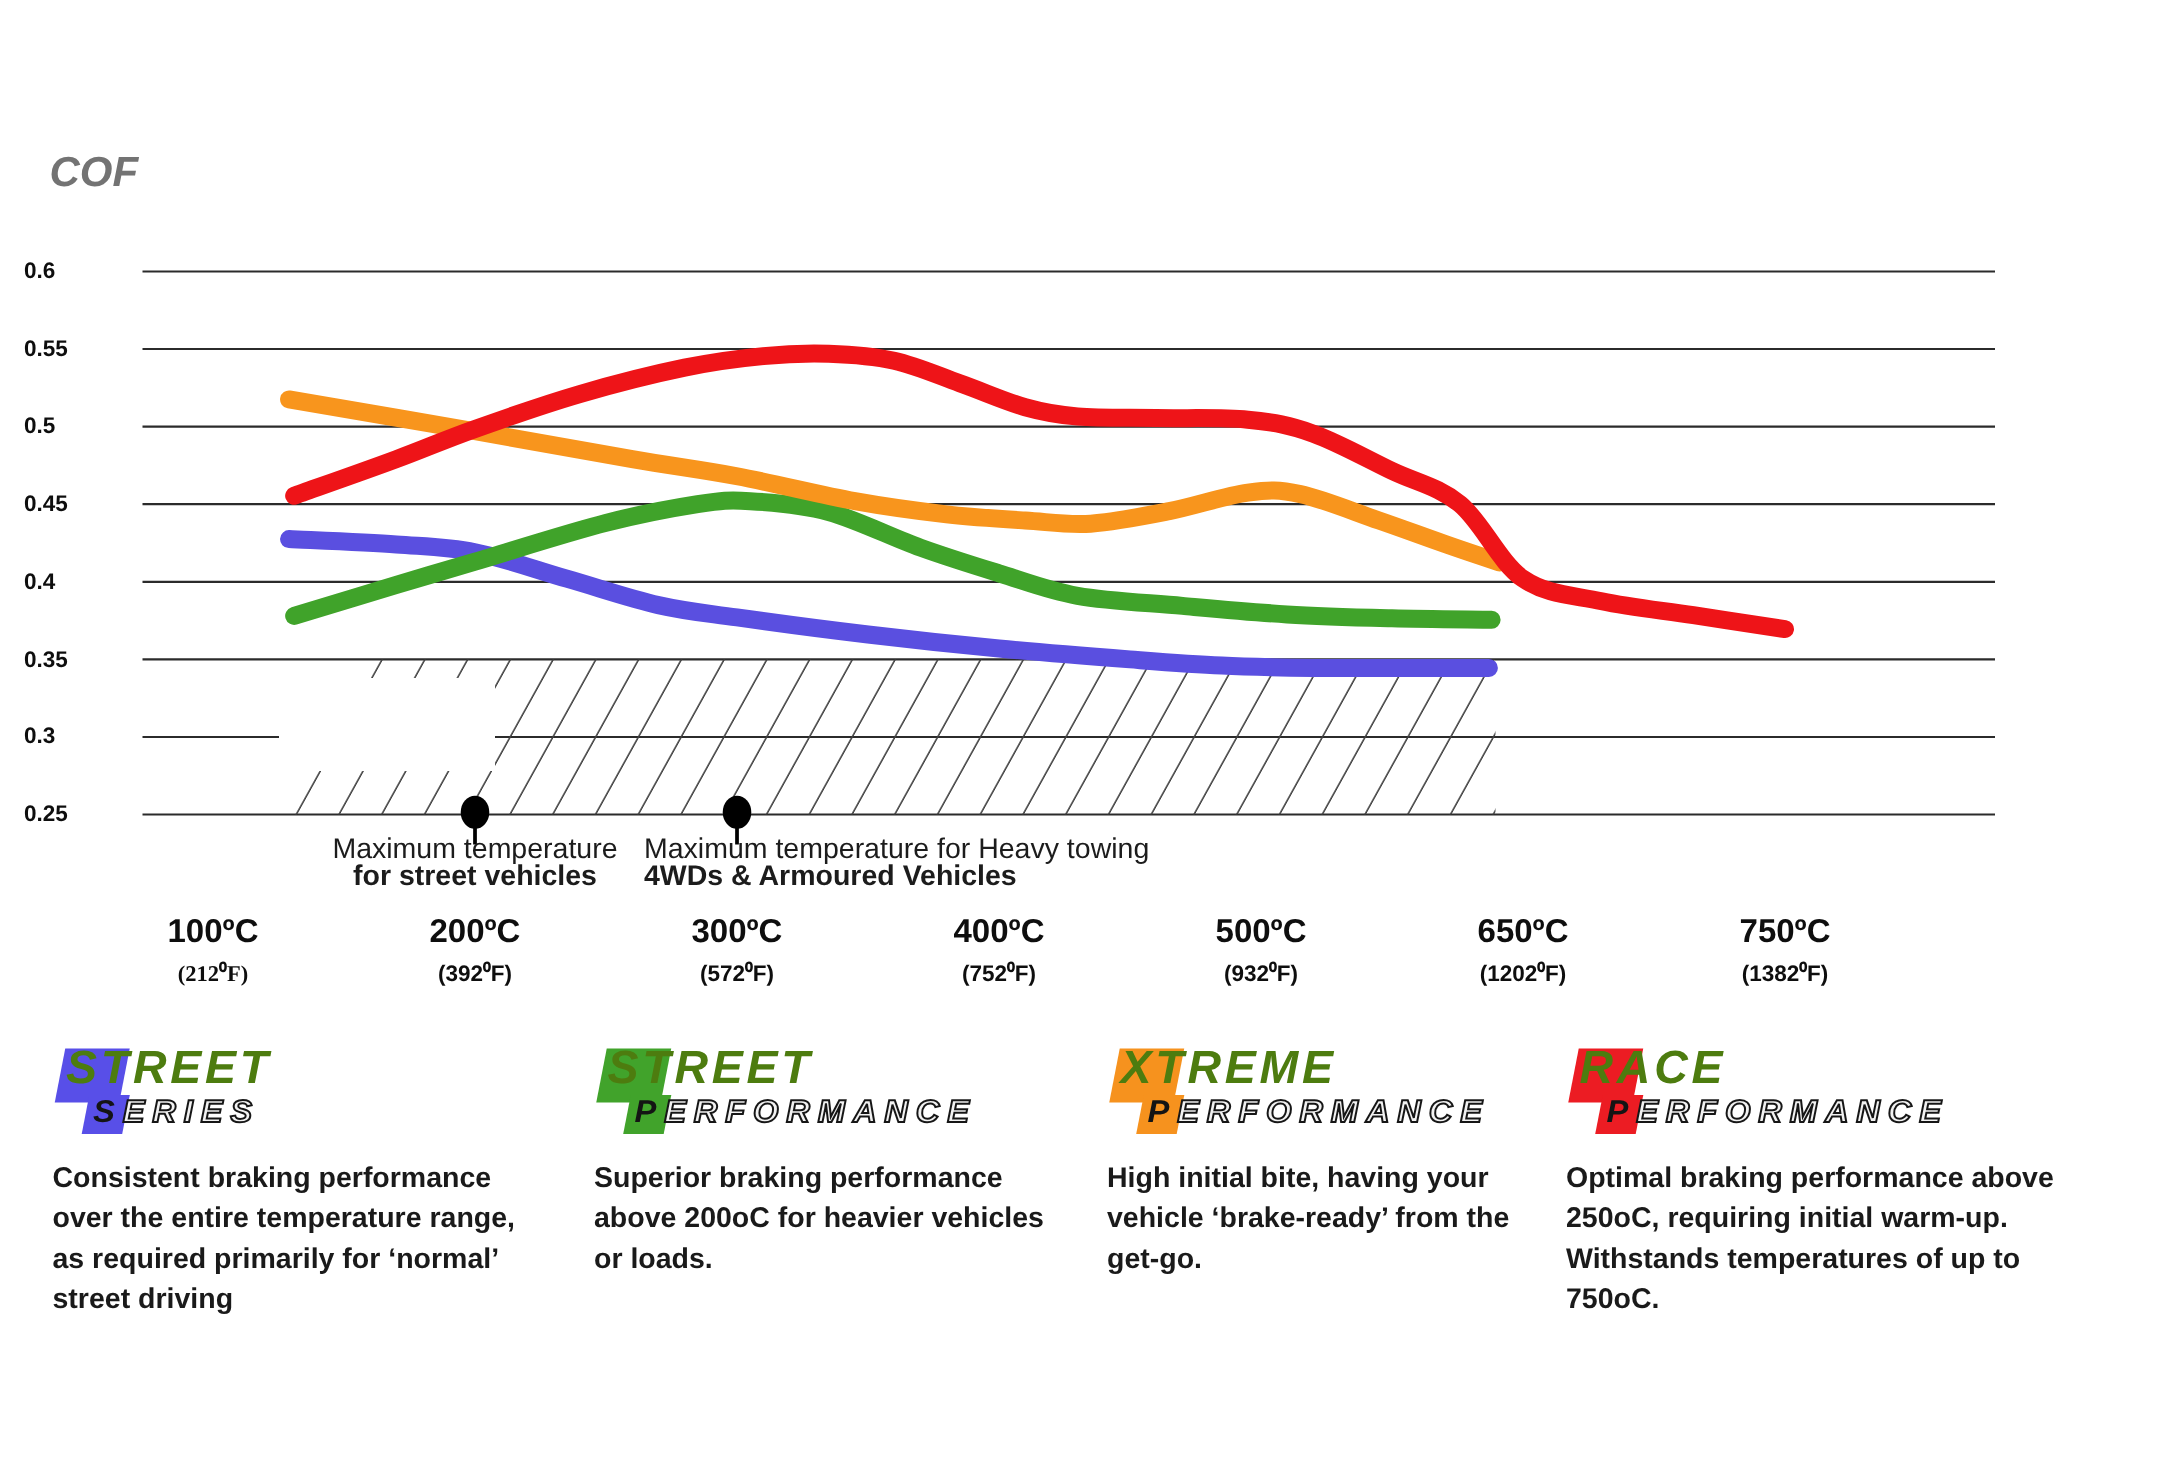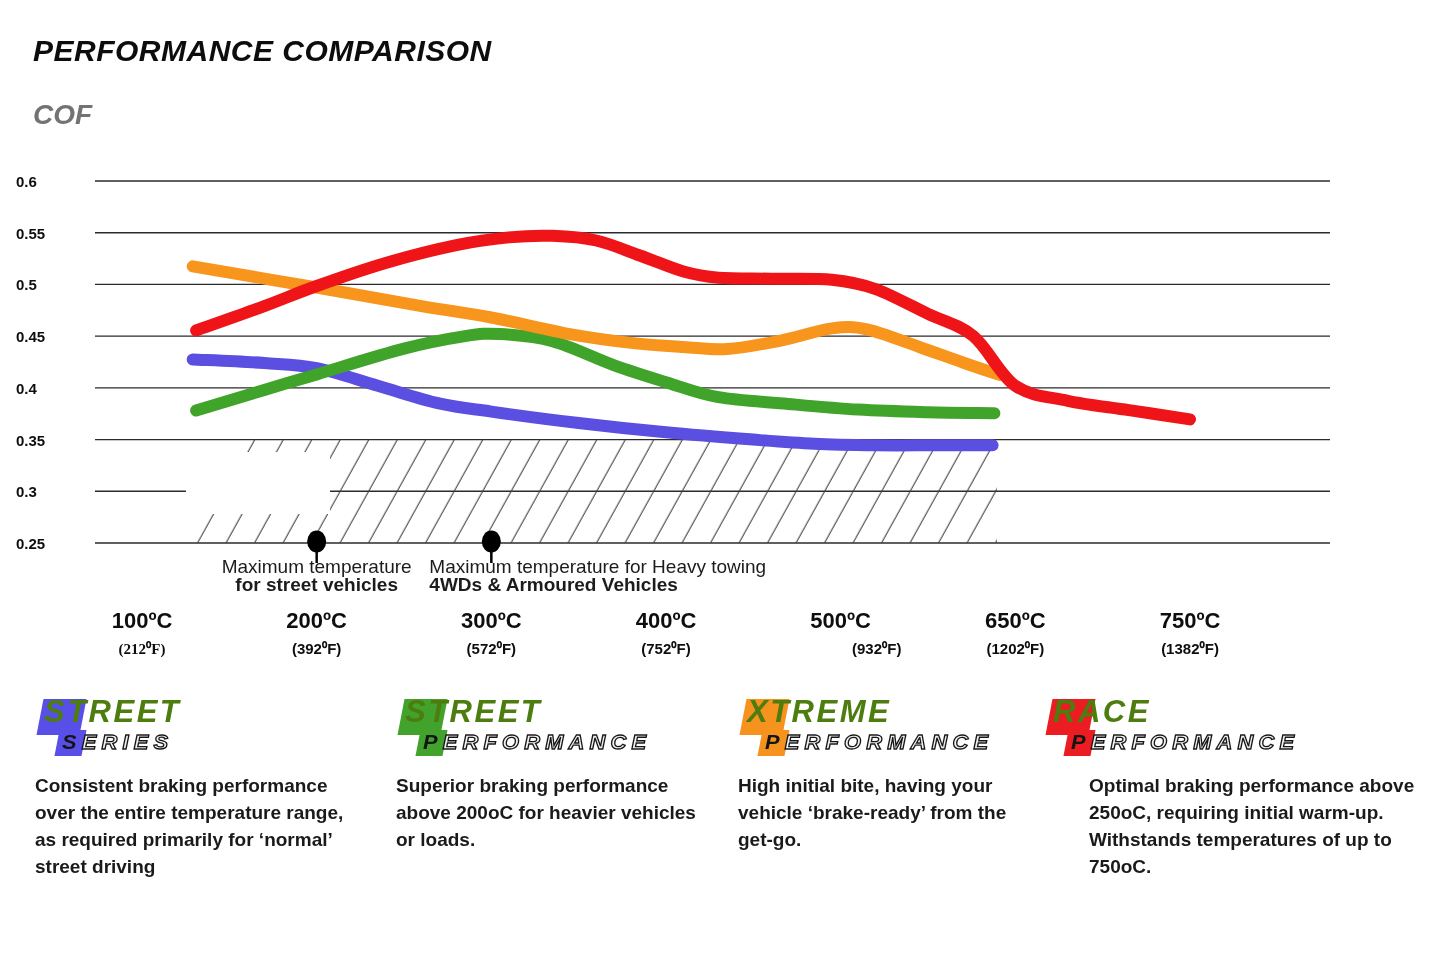--- a/index.html
+++ b/index.html
@@ -28,21 +28,20 @@
       letter-spacing:5px;white-space:nowrap;transform-origin:left;transform:scaleX(1.04);}
   .w2 .first{color:#141414;font-weight:900;}
   .w2 .rest{color:#f2f2f2;-webkit-text-stroke:1.3px #161616;}
   .desc{position:absolute;top:75px;font-size:19px;font-weight:bold;color:#1a1a1a;line-height:27px;}
 </style>
 </head>
 <body>
 
 <div id="stage">
 
-  <div class="abs" id="chart-title">PERFORMANCE COMPARISON</div>
   <div class="abs" id="cof-label">COF</div>
 
   <svg id="plot" class="abs" style="left:0;top:0" width="1445" height="972" viewBox="0 0 1445 972" xmlns="http://www.w3.org/2000/svg">
     <defs>
       <pattern id="hatch" width="28.5" height="103" patternUnits="userSpaceOnUse" patternTransform="skewX(-29)">
         <line x1="14" y1="-2" x2="14" y2="105" stroke="#3f3f3f" stroke-width="1.2"></line>
       </pattern>
     </defs>
     <g id="grid-layer">
         <line x1="95" y1="181.0" x2="1330" y2="181.0" stroke="#2b2b2b" stroke-width="1.4"></line>
@@ -91,21 +90,21 @@
       </div>
       <div class="xtick" style="left: 142px; top: 608px;">100ºC</div>
       <div class="xtick-f" style="left: 142px; top: 638px; font-family: Liberation Serif, serif;">(212⁰F)</div>
       <div class="xtick" style="left: 316.67px; top: 608px;">200ºC</div>
       <div class="xtick-f" style="left: 316.67px; top: 638px;">(392⁰F)</div>
       <div class="xtick" style="left: 491.34px; top: 608px;">300ºC</div>
       <div class="xtick-f" style="left: 491.34px; top: 638px;">(572⁰F)</div>
       <div class="xtick" style="left: 666.01px; top: 608px;">400ºC</div>
       <div class="xtick-f" style="left: 666.01px; top: 638px;">(752⁰F)</div>
       <div class="xtick" style="left: 840.68px; top: 608px;">500ºC</div>
-      <div class="xtick-f" style="left: 840.68px; top: 638px; margin-left: 36px;">(932⁰F)</div>
+      <div class="xtick-f" style="left: 840.68px; top: 638px;">(932⁰F)</div>
       <div class="xtick" style="left: 1015.35px; top: 608px;">650ºC</div>
       <div class="xtick-f" style="left: 1015.35px; top: 638px;">(1202⁰F)</div>
       <div class="xtick" style="left: 1190.02px; top: 608px;">750ºC</div>
       <div class="xtick-f" style="left: 1190.02px; top: 638px;">(1382⁰F)</div>
     </div>
 
 
   <div id="legend">
     <div class="legend-col" style="left:35px;">
       <div class="logo">
@@ -134,16 +133,16 @@
       </div>
       <div class="desc" style="width:272px;">High initial bite, having your vehicle ‘brake-ready’ from the get-go.</div>
     </div>
     <div class="legend-col" style="left:1044px;">
       <div class="logo">
         <span class="blk blk-big" style="background: rgb(236, 28, 35);"></span>
         <span class="blk blk-small" style="background: rgb(236, 28, 35);"></span>
         <div class="w1">RACE</div>
         <div class="w2"><span class="first">P</span><span class="rest">ERFORMANCE</span></div>
       </div>
-      <div class="desc" style="width:332px;margin-left:45px;">Optimal braking performance above 250oC, requiring initial warm-up. Withstands temperatures of up to 750oC.</div>
+      <div class="desc" style="width:332px;">Optimal braking performance above 250oC, requiring initial warm-up. Withstands temperatures of up to 750oC.</div>
     </div>
   </div>
 </div>
 
 </body></html>

